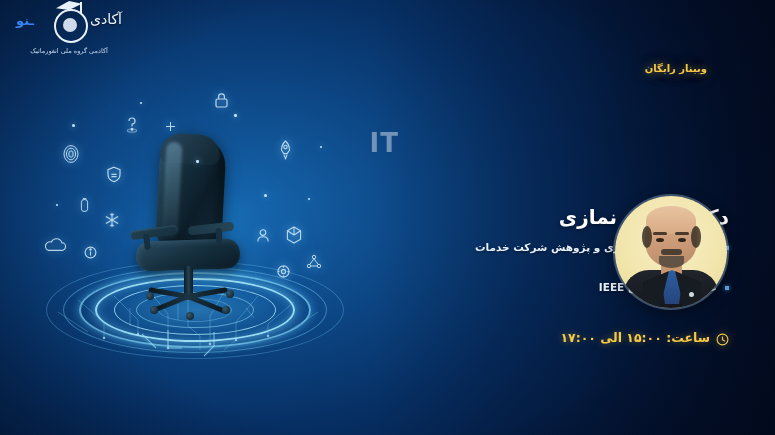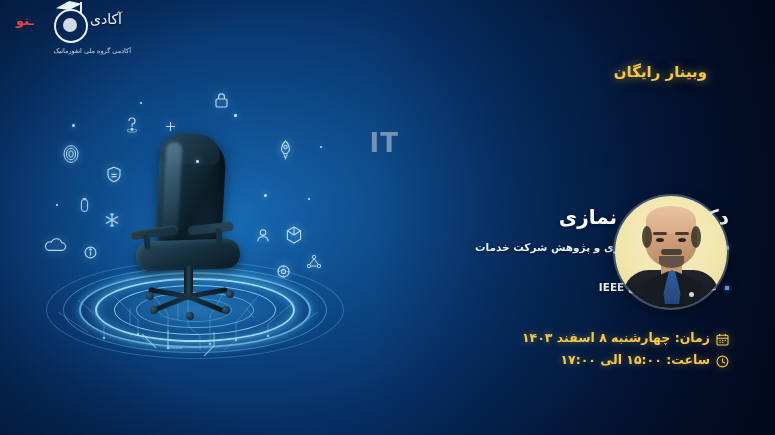--- a/index.html
+++ b/index.html
@@ -30,40 +30,40 @@
   }
 
   
   .logo{position:absolute;left:14px;top:7px;width:110px;height:48px;}
   .logo-row{position:relative;height:32px;}
   .logo-word{
     position:absolute;top:4px;right:2px;color:#eef4fb;font-size:14px;font-weight:400;
     letter-spacing:0px;text-shadow:0 1px 2px rgba(0,0,0,.5);
   }
   .logo-word2{
-    position:absolute;top:6px;left:2px;color:#ef4444;font-size:13px;font-weight:700;
+    position:absolute;top:6px;left:2px;color:#3b82f6;font-size:13px;font-weight:700;
   }
   .logo-mark{
     position:absolute;left:40px;top:2px;width:30px;height:30px;border-radius:50%;
     border:2px solid #e8f0fa;
   }
   .logo-mark:after{
     content:"";position:absolute;left:7px;top:7px;width:14px;height:14px;
     border-radius:50%;background:#dfe9f6;opacity:.92;
   }
   .logo-cap{
     position:absolute;left:42px;top:-6px;width:26px;height:9px;
     background:#e8f0fa;transform:skewY(-10deg);
     clip-path:polygon(0 55%,50% 0,100% 55%,50% 100%);
   }
   .logo-cap-tassel{
     position:absolute;left:66px;top:-5px;width:1.5px;height:11px;background:#e8f0fa;
   }
   .logo-sub{
-    position:absolute;left:7px;top:40px;width:110px;text-align:right;
+    position:absolute;left:0;top:40px;width:110px;text-align:center;
     color:#cfe0f2;font-size:6.5px;letter-spacing:.2px;opacity:.92;
   }
 
   
   .illus{position:absolute;left:18px;top:78px;width:350px;height:300px;}
   .glow-ambient{
     position:absolute;left:20px;top:20px;width:320px;height:280px;
     background:radial-gradient(ellipse 165px 135px at 50% 52%, rgba(38,150,220,0.40) 0%, rgba(20,100,175,0.22) 45%, rgba(10,60,120,0) 72%);
     filter:blur(2px);
   }
@@ -140,21 +140,21 @@
     font-size:13px;line-height:1;pointer-events:none;
   }
   .ic svg{display:block;filter:drop-shadow(0 0 4px rgba(120,205,255,.9));}
   .dot{position:absolute;border-radius:50%;background:#bfe6ff;
     box-shadow:0 0 6px rgba(140,215,255,.9);}
 
   
   .content{position:absolute;right:18px;top:0;width:430px;height:435px;text-align:right;direction:rtl;}
   .kicker{
     position:absolute;right:50px;top:63px;
-    font-size:15px;font-weight:700;color:#f6c945;letter-spacing:1px;
+    font-size:10px;font-weight:700;color:#f6c945;letter-spacing:1px;
     text-shadow:0 0 8px rgba(246,201,69,.55),0 0 18px rgba(230,170,30,.35);
   }
   .title{
     position:absolute;right:18px;top:88px;
     font-size:27px;font-weight:700;color:#ffffff;letter-spacing:-.2px;
     text-shadow:0 2px 6px rgba(0,0,0,.45);
     white-space:nowrap;
   }
   .title-sub{
     position:absolute;right:358px;top:128px;
@@ -445,32 +445,20 @@
       <span class="p-eye-r"></span>
       <span class="p-mous"></span>
       <span class="p-beard"></span>
     </div>
 
     <div class="meta">
       <div class="meta-rowwrap">
         <div class="meta-row">
           <span class="meta-icon">
             <svg width="13" height="13" viewBox="0 0 13 13" fill="none" stroke="#f6c945" stroke-width="1.1">
-              <rect x="1" y="2.2" width="11" height="9.8" rx="1.2"></rect>
-              <path d="M1 5.2h11M3.6 1v2.2M9.4 1v2.2"></path>
-              <path d="M3.4 7.4h1.4M6 7.4h1.4M8.6 7.4H10M3.4 9.4h1.4M6 9.4h1.4" stroke-width="1"></path>
-            </svg>
-          </span>
-          <span class="meta-text">زمان: چهارشنبه ۸ اسفند ۱۴۰۳</span>
-        </div>
-      </div>
-      <div class="meta-rowwrap">
-        <div class="meta-row">
-          <span class="meta-icon">
-            <svg width="13" height="13" viewBox="0 0 13 13" fill="none" stroke="#f6c945" stroke-width="1.1">
               <circle cx="6.5" cy="6.5" r="5.4"></circle>
                 <path d="M6.5 3.4v3.4l2.4 1.5"></path>
             </svg>
           </span>
           <span class="meta-text">ساعت: ۱۵:۰۰ الی ۱۷:۰۰</span>
         </div>
       </div>
     </div>
   </div>
 </div>

